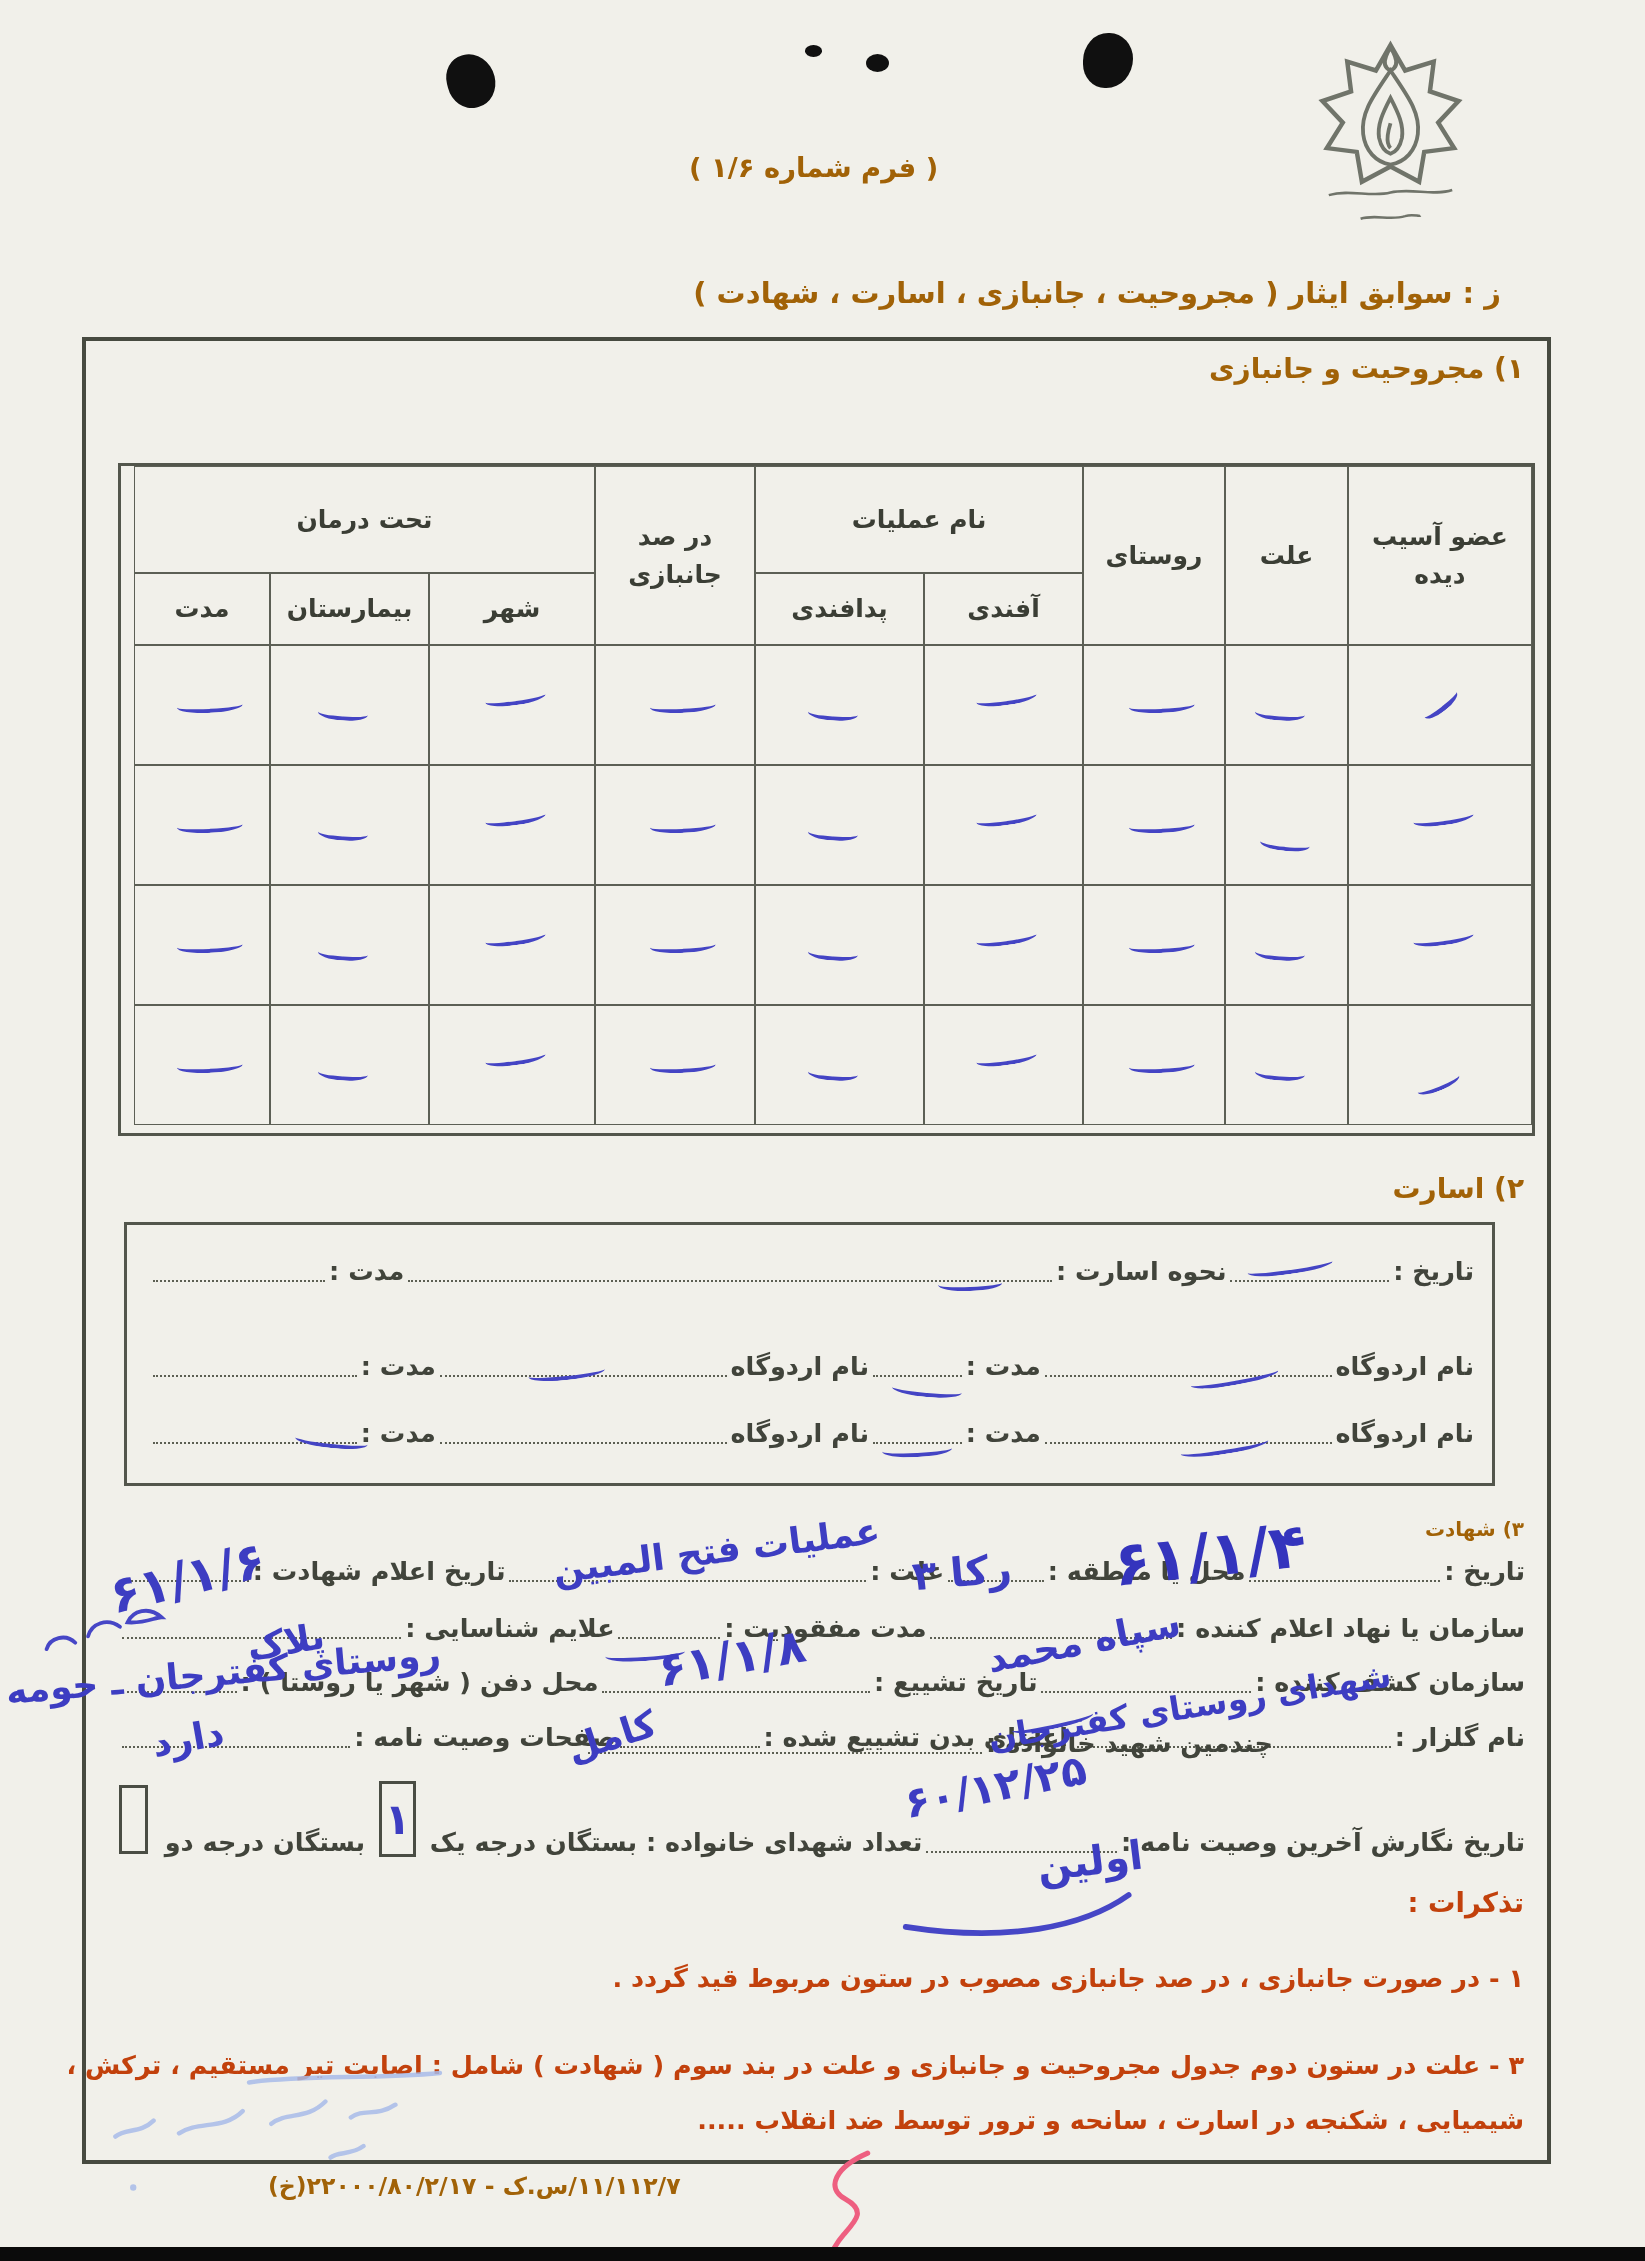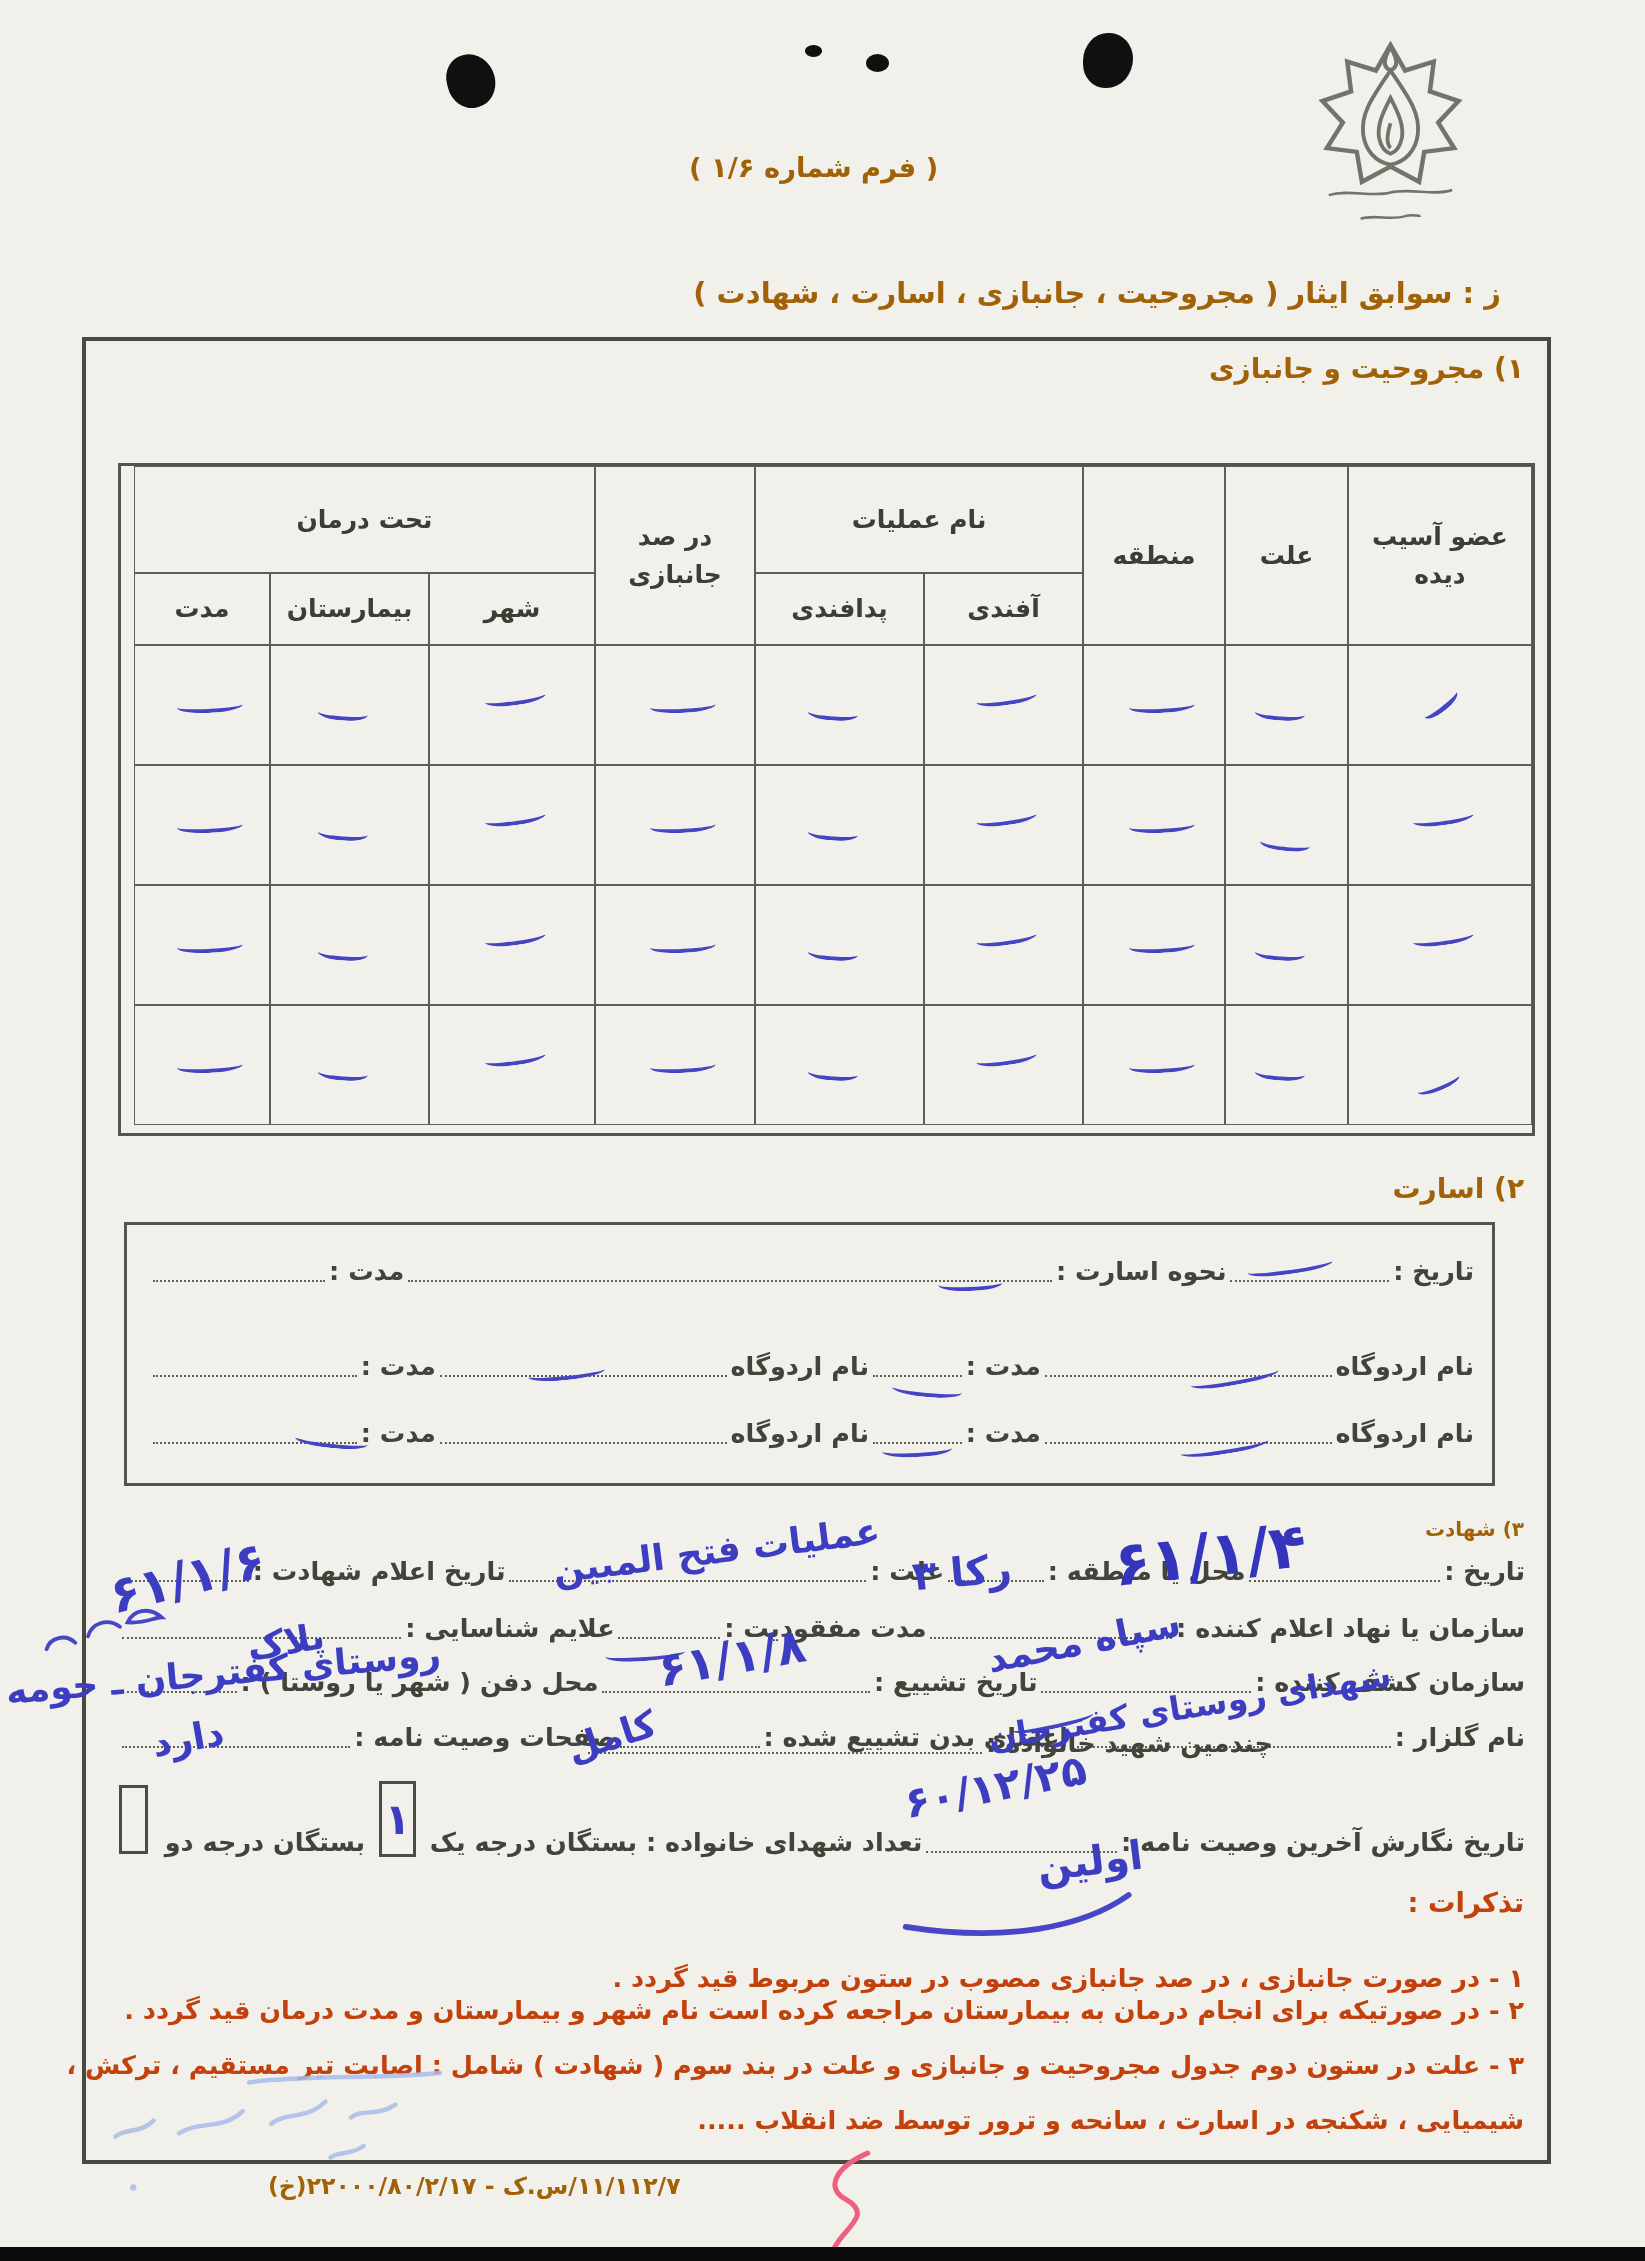--- a/index.html
+++ b/index.html
@@ -67,21 +67,21 @@
 
   <div class="abs prt" style="right:145px;top:276px;font-size:29px;">ز : سوابق ایثار ( مجروحیت ، جانبازی ، اسارت ، شهادت )</div>
 
   <div class="abs formbox"></div>
 
   <div class="abs prt" style="right:122px;top:352px;font-size:28px;">۱) مجروحیت و جانبازی</div>
 
   <div class="abs tbl">
     <div class="tc" style="grid-column:1;grid-row:1/3;">عضو آسیب دیده</div>
     <div class="tc" style="grid-column:2;grid-row:1/3;">علت</div>
-    <div class="tc" style="grid-column:3;grid-row:1/3;">منطقه</div>
+    <div class="tc" style="grid-column:3;grid-row:1/3;">روستای</div>
     <div class="tc" style="grid-column:4/6;grid-row:1;">نام عملیات</div>
     <div class="tc" style="grid-column:6;grid-row:1/3;white-space:pre-line;">در صد جانبازی</div>
     <div class="tc" style="grid-column:7/10;grid-row:1;">تحت درمان</div>
     <div class="tc" style="grid-column:4;grid-row:2;">آفندی</div>
     <div class="tc" style="grid-column:5;grid-row:2;">پدافندی</div>
     <div class="tc" style="grid-column:7;grid-row:2;">شهر</div>
     <div class="tc" style="grid-column:8;grid-row:2;">بیمارستان</div>
     <div class="tc" style="grid-column:9;grid-row:2;">مدت</div>
 
     <div style="display:contents;" class="dr r1">
@@ -289,21 +289,20 @@
   <span class="hw" style="left:566px;top:1715px;font-size:37px;transform:rotate(-18deg);">کامل</span>
   <span class="hw" style="left:152px;top:1717px;font-size:37px;transform:rotate(-10deg);">دارد</span>
   <span class="hw" dir="ltr" style="left:903px;top:1762px;font-size:42px;transform:rotate(-11deg);">۶۰/۱۲/۲۵</span>
   <span class="hw" style="left:1037px;top:1838px;font-size:40px;transform:rotate(-7deg);">اولین</span>
   <svg class="abs" style="left:893px;top:1882px;" width="242" height="77" viewBox="0 0 380 120">
     <path d="M370,20 C300,70 180,95 20,70" stroke="#4646c6" stroke-width="9" fill="none" stroke-linecap="round"></path>
   </svg>
 
   <div class="abs notes" style="right:122px;top:1887px;font-size:27.4px;">تذکرات :</div>
   <div class="abs notes" style="right:122px;top:1940px;margin-top:23px;">۱ - در صورت جانبازی ، در صد جانبازی مصوب در ستون مربوط قید گردد .</div>
-  <div class="abs notes" style="right:122px;top:1995px;">۲ - در صورتیکه برای انجام درمان به بیمارستان مراجعه کرده است نام شهر و بیمارستان و مدت درمان قید گردد .</div>
   <div class="abs notes" style="right:122px;top:2050px;">۳ - علت در ستون دوم جدول مجروحیت و جانبازی و علت در بند سوم ( شهادت ) شامل : اصابت تیر مستقیم ، ترکش ،</div>
   <div class="abs notes" style="right:122px;top:2105px;">شیمیایی ، شکنجه در اسارت ، سانحه و ترور توسط ضد انقلاب .....</div>
 
   <div class="abs prt" dir="rtl" style="left:268px;top:2172px;font-size:23.6px;">۱۱/۱۱۲/۷/س.ک - ۲۲۰۰۰/۸۰/۲/۱۷(خ)</div>
 
   <svg class="abs" style="left:96px;top:2057px;" width="357" height="140" viewBox="0 0 560 220">
     <g stroke="#a9bce9" stroke-width="7" fill="none" stroke-linecap="round" opacity="0.85">
       <path d="M540,25 C440,35 320,28 240,40"></path>
       <path d="M470,75 C440,95 420,80 400,95 M360,70 C330,100 300,85 275,105 M230,85 C200,115 160,100 130,120 M90,100 C70,120 45,112 30,125"></path>
       <path d="M420,140 C400,155 380,148 368,158"></path>

